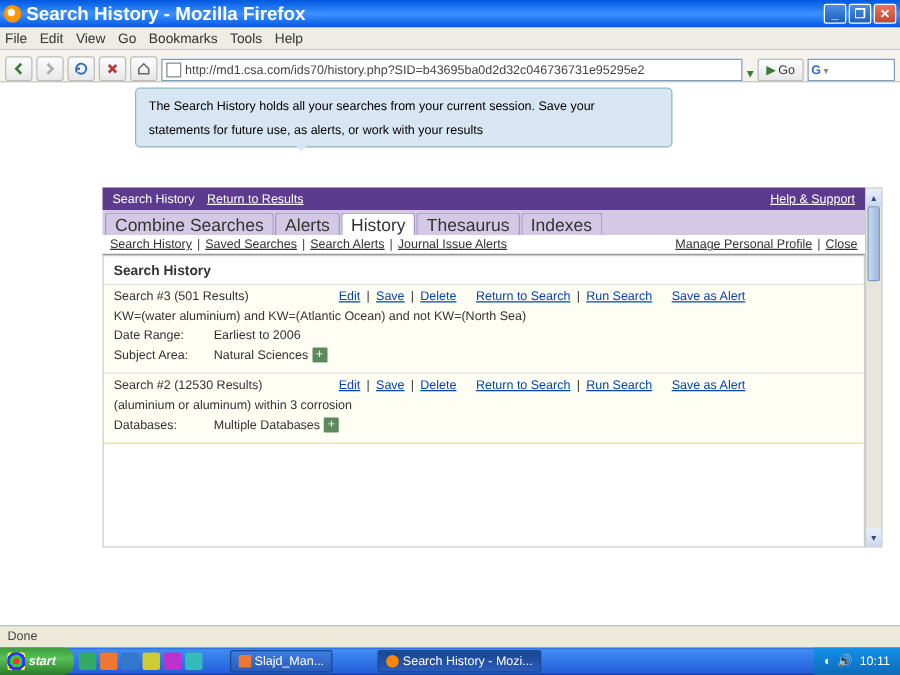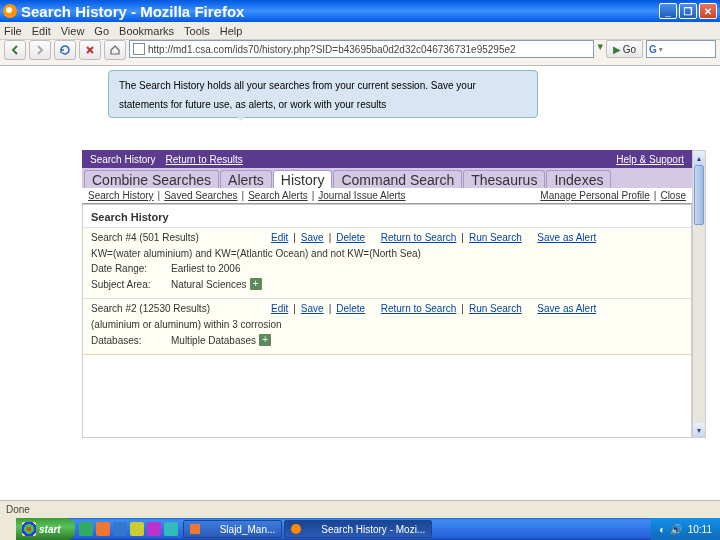--- a/index.html
+++ b/index.html
@@ -7,21 +7,21 @@
 .titlebar{height:22px;background:linear-gradient(to bottom,#0a246a 0%,#3a6ea5 8%,#0a246a 100%);background:linear-gradient(to bottom,#0058e0 0%,#3d91ff 50%,#0058e0 100%);display:flex;align-items:center;padding:0 3px;color:#fff;font-weight:bold}
 .titlebar .ff-icon{width:14px;height:14px;background:#ff9500;border-radius:50%;margin-right:4px;display:inline-block;position:relative}
 .titlebar .ff-icon::after{content:"";position:absolute;top:3px;left:3px;width:6px;height:6px;background:#fff;border-radius:50%}
 .titlebar .title{flex:1;font-size:15px}
 .winbtns{display:flex;gap:2px}
 .winbtn{width:18px;height:16px;border:1px solid #fff;border-radius:2px;display:flex;align-items:center;justify-content:center;font-size:10px;font-weight:bold;color:#fff}
 .winbtn.min,.winbtn.max{background:linear-gradient(#4a8fe8,#1e5fb8)}
 .winbtn.close{background:linear-gradient(#e87460,#c84530)}
 .menubar{height:18px;background:#eeece4;display:flex;align-items:center;padding:0 4px;gap:10px;border-bottom:1px solid #ccc}
 .menubar span{color:#333;font-size:11px}
-.toolbar{height:26px;background:#f5f3eb;display:flex;align-items:flex-start;padding:0 4px;gap:3px;border-bottom:1px solid #bbb}
+.toolbar{height:26px;background:#f5f3eb;display:flex;align-items:flex-end;padding:0 4px;gap:3px;border-bottom:1px solid #bbb}
 .nav-btn{width:22px;height:20px;border:1px solid #bdbdbd;border-radius:3px;display:flex;align-items:center;justify-content:center;background:linear-gradient(#fcfcfc,#e8e8e8)}
 .nav-btn svg{width:12px;height:12px}
 .urlbox{flex:1;height:18px;border:1px solid #7f9db9;background:#fff;display:flex;align-items:center;padding:0 3px;font-size:10px;color:#444}
 .urlbox .pg{width:12px;height:12px;margin-right:3px;display:inline-block;background:#fff;border:1px solid #888}
 .go-btn{height:18px;padding:0 6px;border:1px solid #bdbdbd;border-radius:2px;background:linear-gradient(#fcfcfc,#e8e8e8);display:flex;align-items:center;gap:2px;color:#333}
 .search-box{width:70px;height:18px;border:1px solid #7f9db9;background:#fff;display:flex;align-items:center;padding:0 2px}
 .content{position:relative;height:452px;background:#fff;overflow:hidden}
 .callout{position:absolute;top:4px;left:108px;width:430px;background:#d7e6f2;border:1px solid #8bb;border-radius:4px;padding:4px 10px;font-size:15px;line-height:1.25;color:#000;z-index:10;font-family:Arial}
 .callout::after{content:"";position:absolute;bottom:-16px;left:120px;border:12px solid transparent;border-top-color:#d7e6f2}
 .purple-bar{position:absolute;top:84px;left:82px;right:28px;height:18px;background:#5c3a8e;color:#fff;display:flex;align-items:center;padding:0 8px;font-size:10px;justify-content:space-between}
@@ -40,24 +40,24 @@
 .search-block:nth-of-type(2){border-bottom:1px solid #ddd}
 .sb-head{display:flex;font-size:9px;color:#333;margin-bottom:5px;align-items:baseline}
 .sb-head .name{flex:0 0 180px}
 .sb-head .links{display:flex;gap:5px}
 .sb-head a{color:#0645ad;text-decoration:underline}
 .sb-row{display:flex;font-size:9px;color:#333;margin-bottom:4px;align-items:center}
 .sb-row .lbl{flex:0 0 80px}
 .plus-badge{display:inline-block;width:12px;height:12px;background:#5c8a5c;color:#fff;text-align:center;font-size:10px;line-height:12px;margin-left:3px;border-radius:1px}
 .bottom-area{position:absolute;left:90px;right:36px;bottom:0;top:240px;background:#fff;font-size:9px}
 .statusbar{position:absolute;bottom:22px;left:0;right:0;height:18px;background:#ece9d8;border-top:1px solid #bbb;display:flex;align-items:center;padding:0 6px;font-size:10px;color:#444}
-.taskbar{position:absolute;bottom:0;left:16px;right:0;height:22px;background:linear-gradient(to bottom,#245edb 0%,#3f8cf3 8%,#245edb 92%,#123a8a 100%);display:flex;align-items:center}
+.taskbar{position:absolute;bottom:0;left:0;right:0;height:22px;background:linear-gradient(to bottom,#245edb 0%,#3f8cf3 8%,#245edb 92%,#123a8a 100%);display:flex;align-items:center}
 .start-btn{height:22px;padding:0 14px 0 6px;background:linear-gradient(to bottom,#3c9b3c 0%,#57c157 40%,#2b7a2b 100%);color:#fff;font-weight:bold;font-style:italic;font-size:12px;display:flex;align-items:center;border-radius:0 8px 8px 0;gap:3px}
 .start-btn::before{content:"";width:14px;height:14px;background:radial-gradient(circle,#f33 0 25%,#3c3 25% 50%,#33f 50% 75%,#ff3 75%);border-radius:2px}
-.tb-item{height:18px;margin:0 1px;padding:0 6px;background:linear-gradient(to bottom,#3d7de0,#2a5bb8);border:1px solid #1a4690;border-radius:2px;color:#fff;font-size:10px;display:flex;align-items:center;gap:20px}
+.tb-item{height:18px;margin:0 18px;padding:0 6px;background:linear-gradient(to bottom,#3d7de0,#2a5bb8);border:1px solid #1a4690;border-radius:2px;color:#fff;font-size:10px;display:flex;align-items:center;gap:3px}
 .tb-item.active{background:linear-gradient(to bottom,#1a4690,#2a5bb8)}
 .tray{margin-left:auto;height:22px;background:linear-gradient(to bottom,#1290e9,#0d6ab8);padding:0 8px;display:flex;align-items:center;gap:5px;color:#fff;font-size:10px}
 .ql-icons{display:flex;gap:3px;padding:0 4px}
 .ql-icon{width:14px;height:14px;border-radius:2px}
 a{cursor:pointer}
 .scrollbar{position:absolute;top:84px;right:14px;width:14px;bottom:80px;background:#e8e6dc;border:1px solid #ccc}
 .scrollbar .thumb{position:absolute;left:1px;right:1px;top:14px;height:60px;background:linear-gradient(to right,#c8d8f0,#9cb8e0);border:1px solid #7a9cc8;border-radius:2px}
 .scrollbar .arr{position:absolute;left:0;right:0;height:14px;background:linear-gradient(#e8f0fc,#c8d8f0);display:flex;align-items:center;justify-content:center;font-size:8px;color:#446}
 .scrollbar .arr.up{top:0}
 .scrollbar .arr.dn{bottom:0}
@@ -137,21 +137,20 @@
     </div>
     <div class="right">
       <a>Help &amp; Support</a>
     </div>
   </div>
 
   <div class="tabs-row">
     <div class="tab">Combine Searches</div>
     <div class="tab">Alerts</div>
     <div class="tab active">History</div>
-    <div class="tab">Command Search</div>
     <div class="tab">Thesaurus</div>
     <div class="tab">Indexes</div>
   </div>
 
   <div class="subnav">
     <div class="l">
       <a>Search History</a>
         <span>|</span>
       <a>Saved Searches</a>
         <span>|</span>
@@ -164,21 +163,21 @@
         <span>|</span>
       <a>Close</a>
     </div>
   </div>
 
   <div class="main-panel">
     <div class="section-title">Search History</div>
 
     <div class="search-block">
       <div class="sb-head">
-        <span class="name">Search #4 (501 Results)</span>
+        <span class="name">Search #3 (501 Results)</span>
         <span class="links">
           <a>Edit</a><span>|</span>
           <a>Save</a><span>|</span>
           <a>Delete</a>&nbsp;&nbsp;
           <a>Return to Search</a><span>|</span>
           <a>Run Search</a>&nbsp;&nbsp;
           <a>Save as Alert</a>
         </span>
       </div>
       <div class="sb-row">

